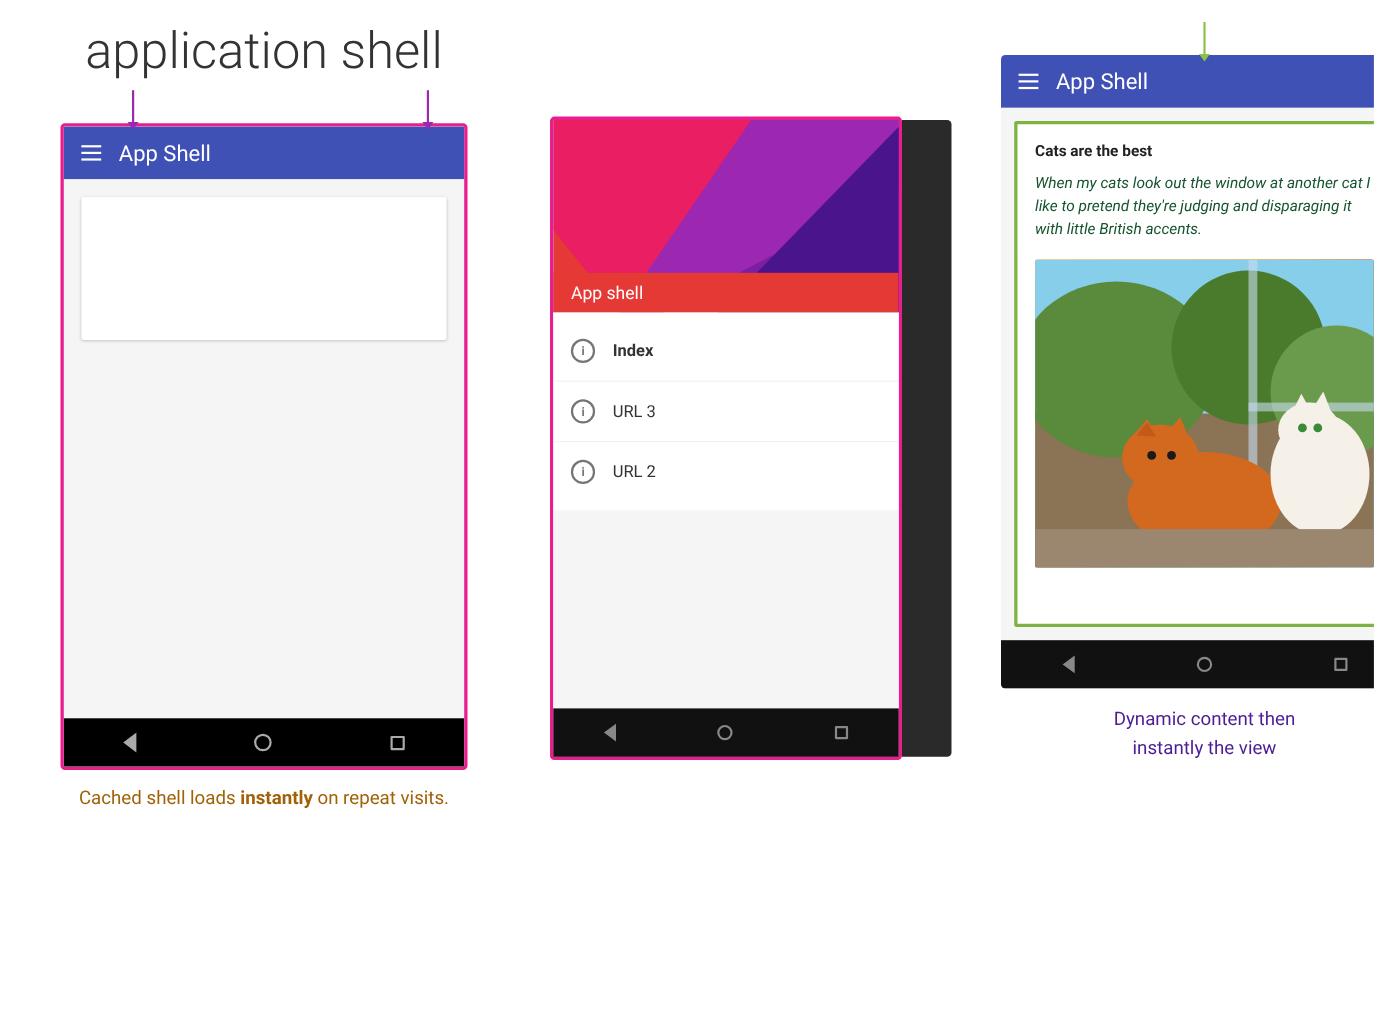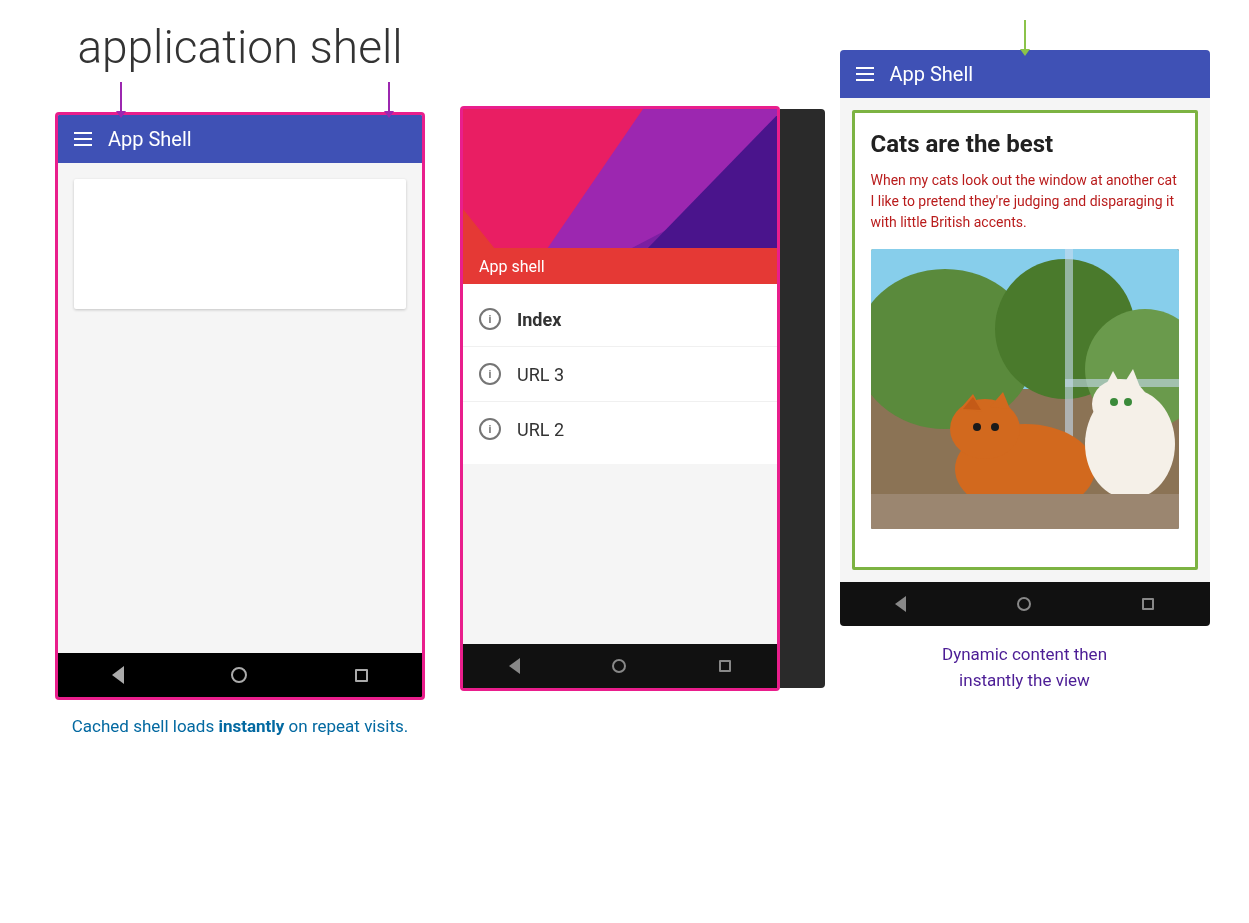--- a/index.html
+++ b/index.html
@@ -12,20 +12,21 @@
       position: relative;
     }
 
     .main-container {
       display: flex;
       flex-direction: row;
       align-items: flex-start;
       padding: 20px 30px;
       width: 100%;
       height: 100%;
+      gap: 40px;
     }
 
     
     .left-section {
       display: flex;
       flex-direction: column;
       align-items: center;
       width: 420px;
       flex-shrink: 0;
     }
@@ -133,21 +134,21 @@
 
     .nav-icon-recent {
       width: 13px;
       height: 13px;
       border: 2px solid #aaa;
       border-radius: 1px;
     }
 
     .caption-text {
       font-size: 17px;
-      color: #0369a1;
+      color: #a16207;
       text-align: center;
       margin-top: 16px;
       line-height: 1.5;
     }
 
     
     .middle-section {
       display: flex;
       flex-direction: column;
       align-items: center;
@@ -209,21 +210,21 @@
       display: flex;
       align-items: center;
       justify-content: center;
       flex-shrink: 0;
       font-size: 11px;
       color: #757575;
       font-weight: bold;
     }
 
     .nav-item-label {
-      font-size: 18px;
+      font-size: 15px;
       color: #333;
     }
 
     .nav-item-label.bold {
       font-weight: 700;
     }
 
     
     .phone-shadow {
       position: absolute;
@@ -288,32 +289,33 @@
 
     .content-card-green {
       border: 3px solid #7cb342;
       border-radius: 2px;
       background: #fff;
       padding: 16px;
       min-height: 460px;
     }
 
     .cats-title {
-      font-size: 24px;
+      font-size: 14px;
       font-weight: 700;
       color: #212121;
       margin-bottom: 10px;
       line-height: 1.3;
     }
 
     .cats-description {
       font-size: 14px;
-      color: #b91c1c;
+      color: #14532d;
       line-height: 1.5;
       margin-bottom: 16px;
+      font-style: italic;
     }
 
     
     .cat-image {
       width: 100%;
       height: 280px;
       background: 
         linear-gradient(
           to bottom right,
           #d4a843 0%, 

